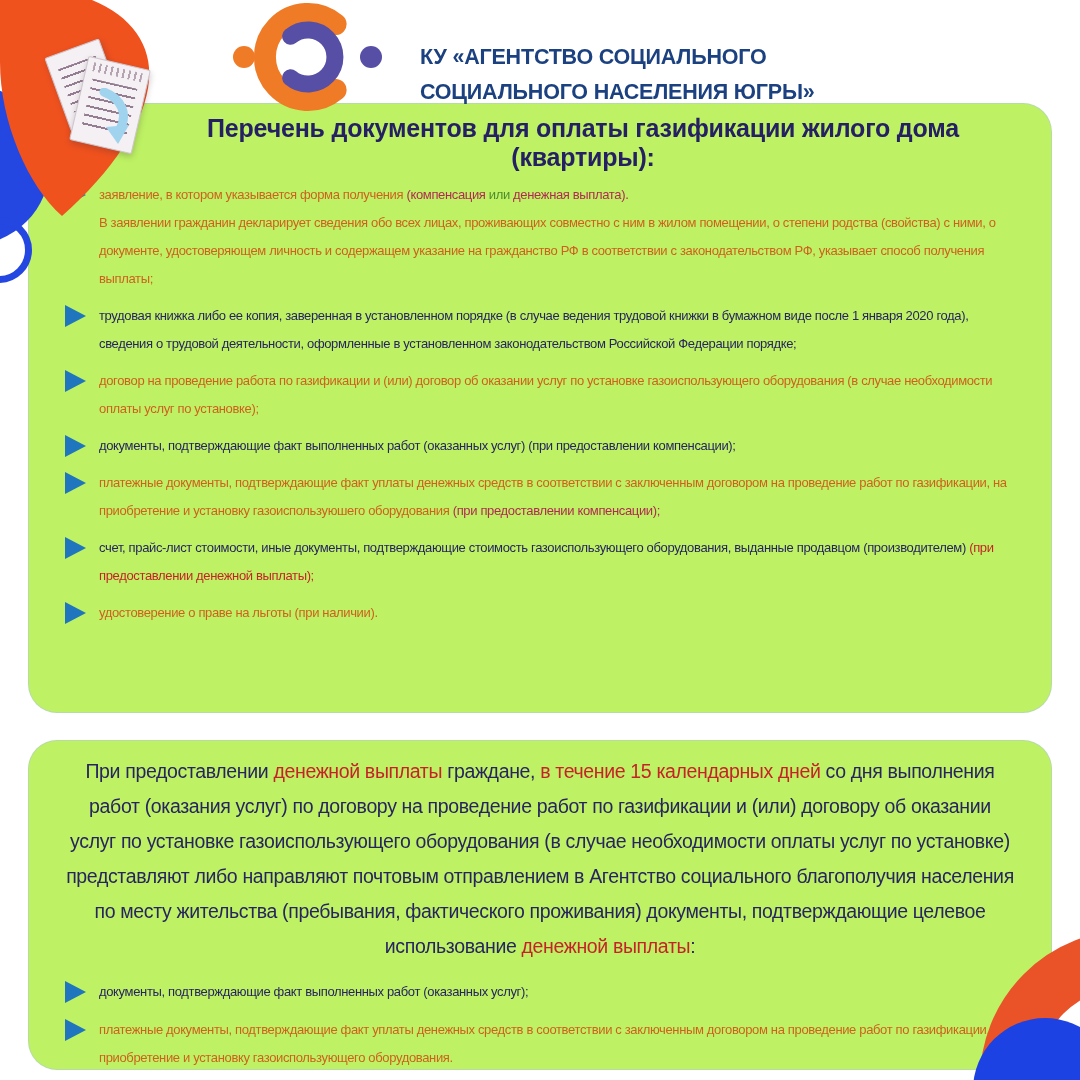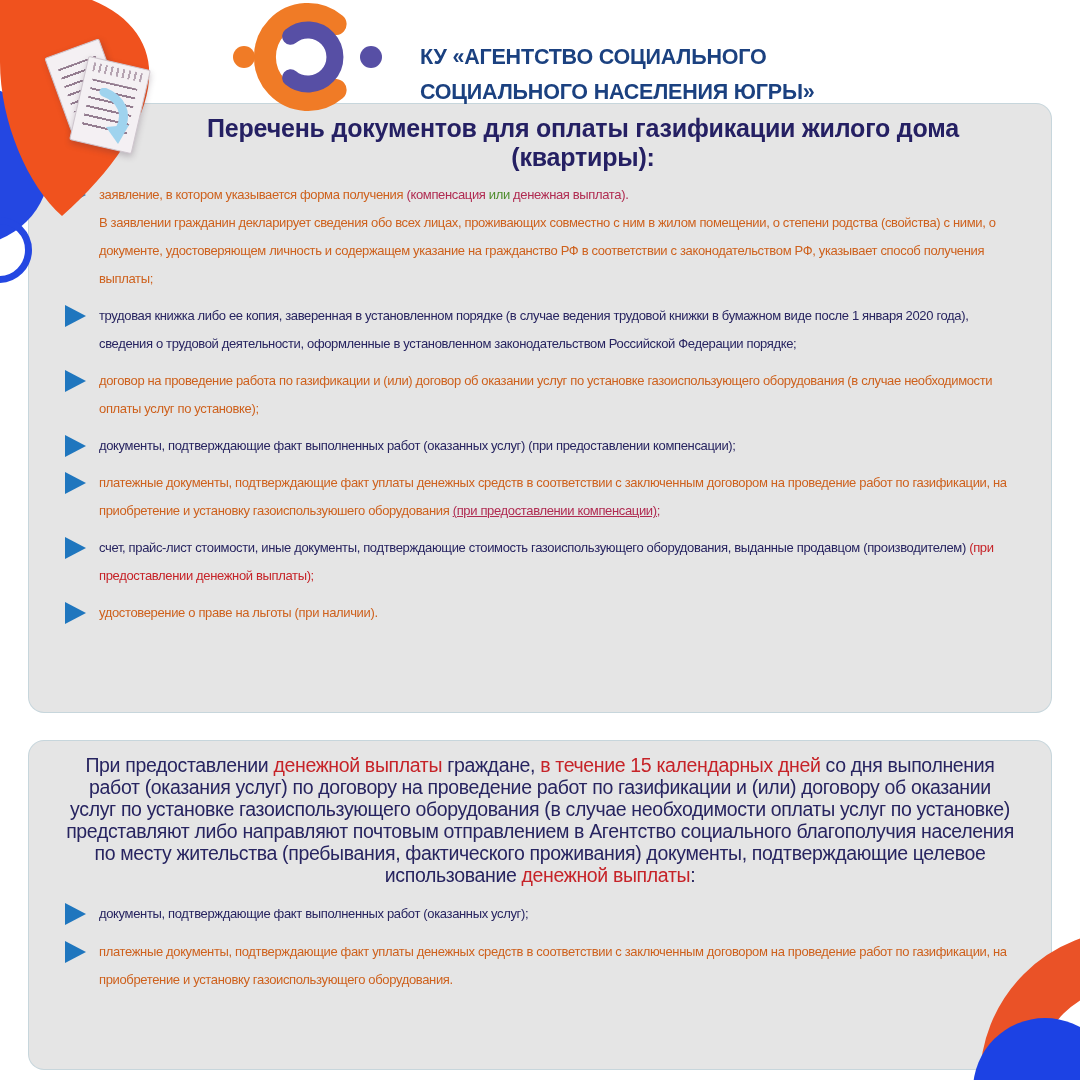--- a/index.html
+++ b/index.html
@@ -24,33 +24,33 @@
         background:repeating-linear-gradient(90deg,#B5A3B1 0 2px,transparent 2px 6px);}
   .paper.back .rules{top:14px;height:46px;}
   
   .logo{position:absolute;left:225px;top:0;z-index:4;}
   
   .org-name{position:absolute;left:420px;top:40px;z-index:4;color:#1B4180;font-weight:bold;
             font-size:21.5px;line-height:35px;letter-spacing:-0.2px;}
   
   .curved-arrow{position:absolute;left:96px;top:88px;z-index:4;}
   
-  .panel{position:absolute;left:28px;width:1024px;background:#e5e5e5;border-radius:16px;
+  .panel{position:absolute;left:28px;width:1024px;background:#bef264;border-radius:29px;
          border:1px solid rgba(175,203,214,.55);box-sizing:border-box;z-index:1;}
   .panel1{top:103px;height:610px;padding:8px 34px 0 30px;}
   .panel2{top:740px;height:330px;padding:13px 30px 0 30px;}
   .panel-title{font-size:25px;font-weight:bold;color:#252063;text-align:center;
                letter-spacing:-0.2px;margin:2px 0 9px 90px;}
   ul.doc-list{list-style:none;margin:0;padding:0;}
   ul.doc-list li{position:relative;padding-left:40px;margin-bottom:9px;
                  font-size:13px;line-height:28px;letter-spacing:-0.35px;}
   ul.doc-list li .bullet{position:absolute;left:6px;top:3px;width:21px;height:22px;
                  background:#1F76BE;clip-path:polygon(0 0,100% 50%,0 100%);}
   ul.doc-list li .txt{white-space:pre-wrap;}
-  .intro{font-size:19.5px;line-height:22px;letter-spacing:-0.35px;text-align:center;
+  .intro{font-size:19.5px;line-height:35px;letter-spacing:-0.35px;text-align:center;
          margin:0 6px 14px 6px;}
   .panel2 ul.doc-list li{margin-bottom:10px;}
 </style>
 </head>
 <body>
 
 <div class="canvas">
 
   <div class="blue-circle-tl"></div>
   <div class="blue-ring-tl"></div>
@@ -86,21 +86,21 @@
   </div>
 
   <div class="panel panel1">
     <div class="panel-title">Перечень документов для оплаты газификации жилого дома (квартиры):</div>
     <ul class="doc-list">
         <li><span class="bullet"></span><span class="txt"><span style="color: rgb(206, 97, 29);">заявление, в котором указывается форма получения </span><span style="color: rgb(176, 43, 81);">(компенсация </span><span style="color: rgb(78, 140, 44);">или</span><span style="color: rgb(176, 43, 81);"> денежная выплата).</span><span style="color: rgb(206, 97, 29);">
 В заявлении гражданин декларирует сведения обо всех лицах, проживающих совместно с ним в жилом помещении, о степени родства (свойства) с ними, о документе, удостоверяющем личность и содержащем указание на гражданство РФ в соответствии с законодательством РФ, указывает способ получения выплаты;</span></span></li>
         <li><span class="bullet"></span><span class="txt"><span style="color: rgb(39, 36, 96);">трудовая книжка либо ее копия, заверенная в установленном порядке (в случае ведения трудовой книжки в бумажном виде после 1 января 2020 года), сведения о трудовой деятельности, оформленные в установленном законодательством Российской Федерации порядке;</span></span></li>
         <li><span class="bullet"></span><span class="txt"><span style="color: rgb(206, 97, 29);">договор на проведение работа по газификации и (или) договор об оказании услуг по установке газоиспользующего оборудования (в случае необходимости оплаты услуг по установке);</span></span></li>
         <li><span class="bullet"></span><span class="txt"><span style="color: rgb(39, 36, 96);">документы, подтверждающие факт выполненных работ (оказанных услуг) (при предоставлении компенсации);</span></span></li>
-        <li><span class="bullet"></span><span class="txt"><span style="color: rgb(206, 97, 29);">платежные документы, подтверждающие факт уплаты денежных средств в соответствии с заключенным договором на проведение работ по газификации, на приобретение и установку газоиспользуюшего оборудования </span><span style="color: rgb(176, 43, 81); text-decoration: underline;">(при предоставлении компенсации);</span></span></li>
+        <li><span class="bullet"></span><span class="txt"><span style="color: rgb(206, 97, 29);">платежные документы, подтверждающие факт уплаты денежных средств в соответствии с заключенным договором на проведение работ по газификации, на приобретение и установку газоиспользуюшего оборудования </span><span style="color: rgb(176, 43, 81);">(при предоставлении компенсации);</span></span></li>
         <li><span class="bullet"></span><span class="txt"><span style="color: rgb(39, 36, 96);">счет, прайс-лист стоимости, иные документы, подтверждающие стоимость газоиспользующего оборудования, выданные продавцом (производителем) </span><span style="color: rgb(198, 35, 40);">(при предоставлении денежной выплаты);</span></span></li>
         <li><span class="bullet"></span><span class="txt"><span style="color: rgb(206, 97, 29); margin-top: 40px;">удостоверение о праве на льготы (при наличии).</span></span></li>
       </ul>
   </div>
 
   <div class="panel panel2">
     <div class="intro"><span style="color: rgb(39, 36, 96);">При предоставлении </span><span style="color: rgb(198, 35, 40);">денежной выплаты</span><span style="color: rgb(39, 36, 96);"> граждане, </span><span style="color: rgb(198, 35, 40);">в течение 15 календарных дней</span><span style="color: rgb(39, 36, 96);"> со дня выполнения работ (оказания услуг) по договору на проведение работ по газификации и (или) договору об оказании услуг по установке газоиспользующего оборудования (в случае необходимости оплаты услуг по установке) представляют либо направляют почтовым отправлением в Агентство социального благополучия населения по месту жительства (пребывания, фактического проживания) документы, подтверждающие целевое использование </span><span style="color: rgb(198, 35, 40);">денежной выплаты</span><span style="color: rgb(39, 36, 96);">:</span></div>
     <ul class="doc-list">
         <li><span class="bullet"></span><span class="txt"><span style="color: rgb(39, 36, 96);">документы, подтверждающие факт выполненных работ (оказанных услуг);</span></span></li>
         <li><span class="bullet"></span><span class="txt"><span style="color: rgb(206, 97, 29);">платежные документы, подтверждающие факт уплаты денежных средств в соответствии с заключенным договором на проведение работ по газификации, на приобретение и установку газоиспользующего оборудования.</span></span></li>

